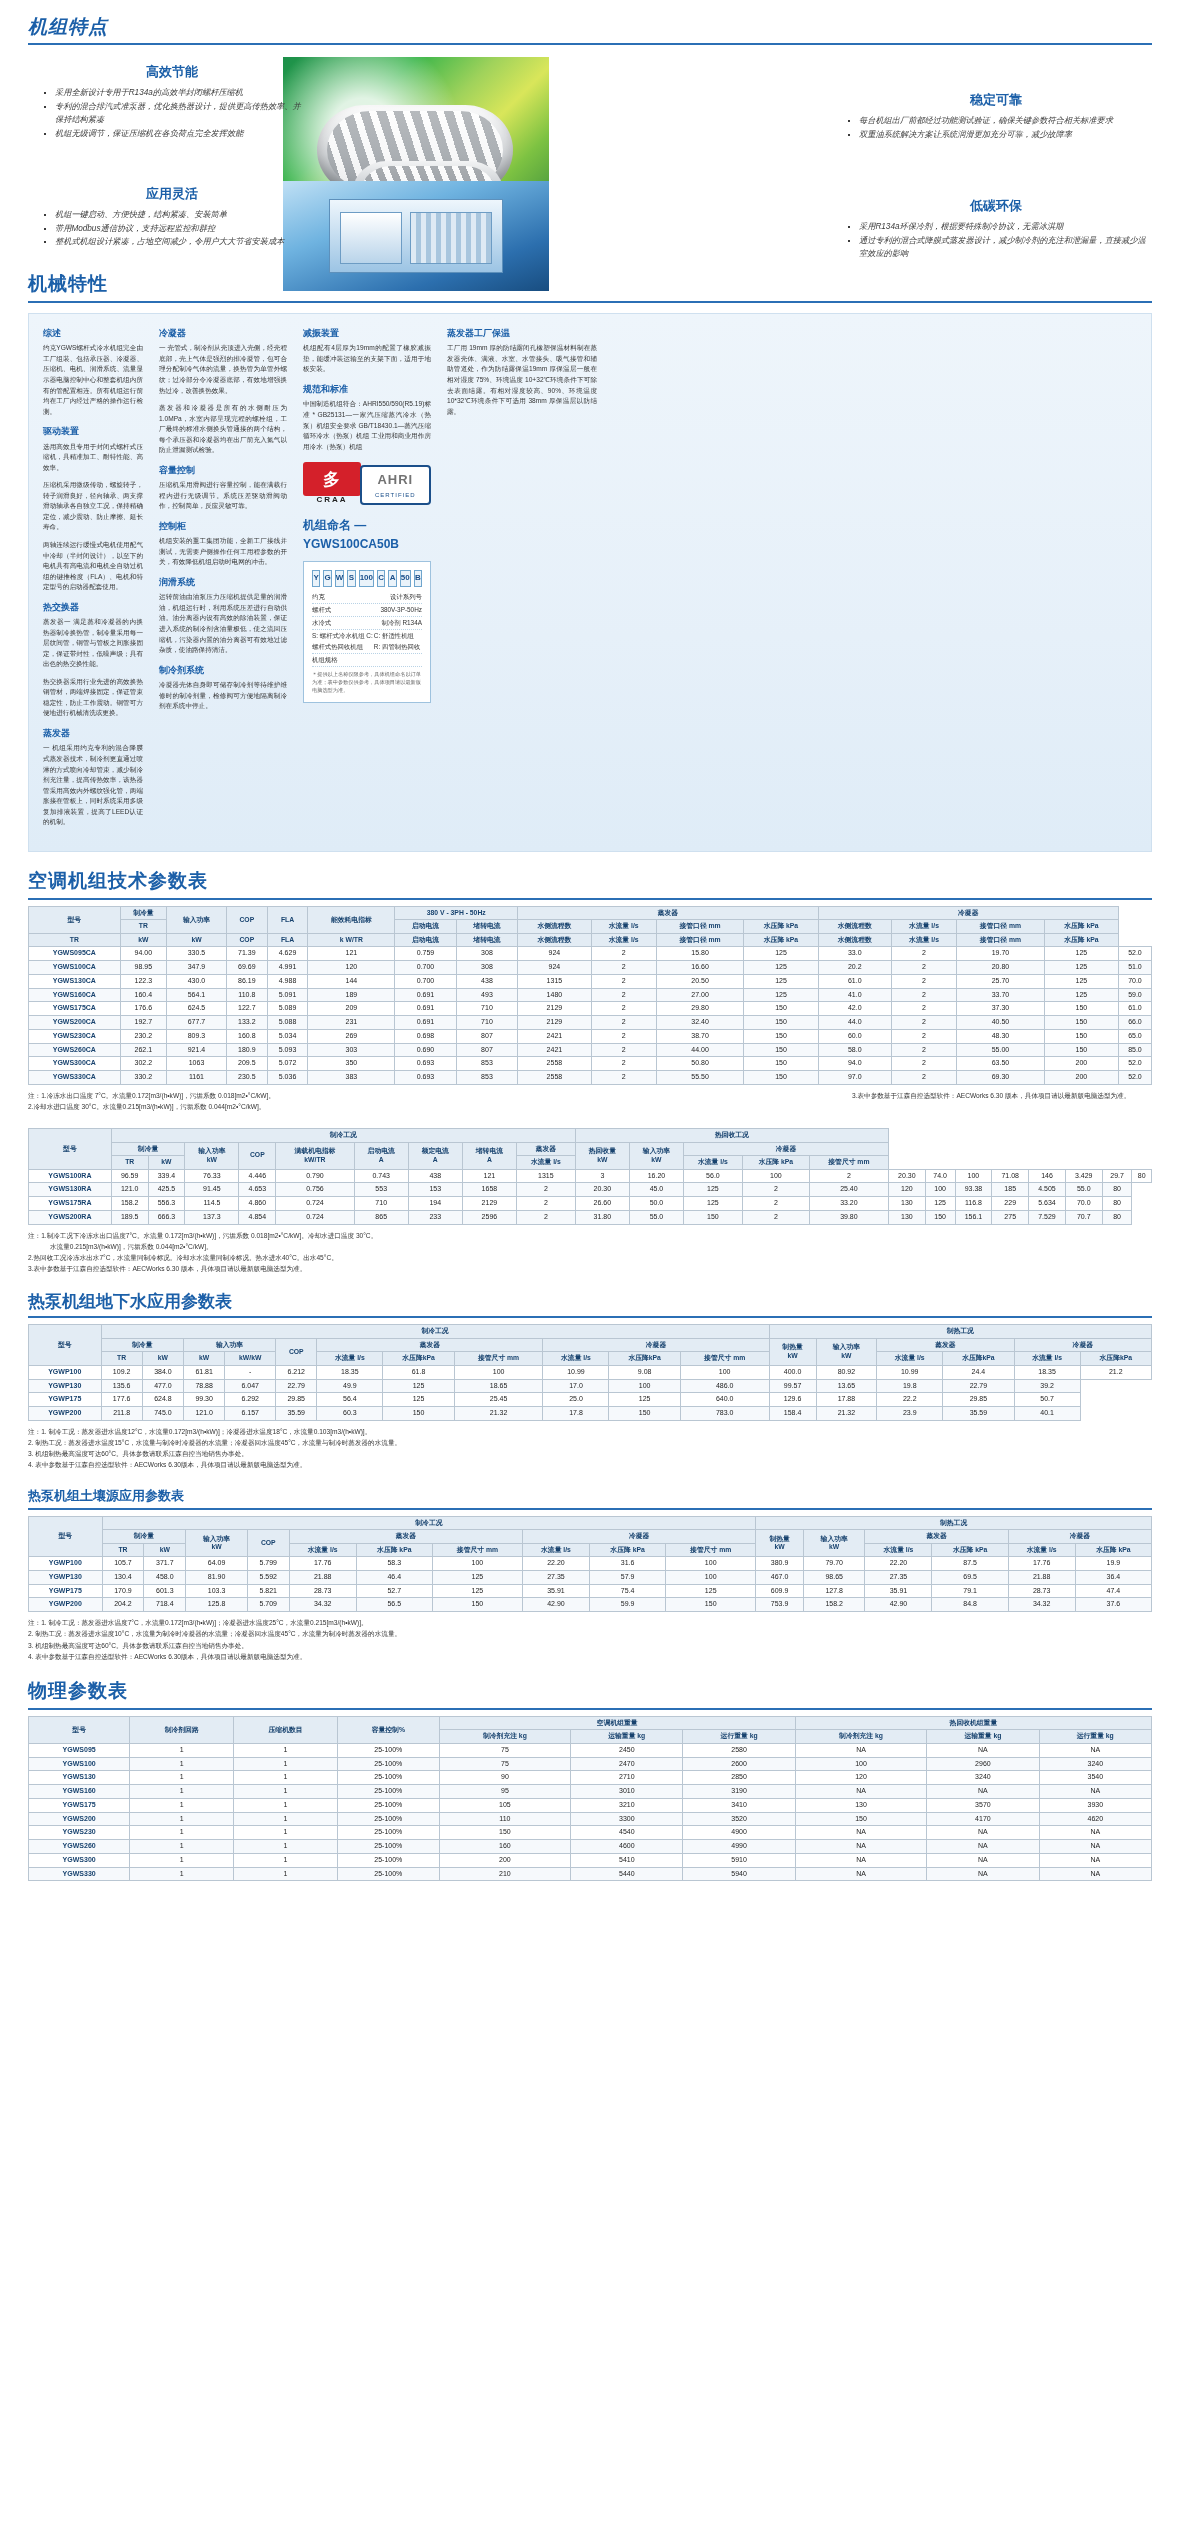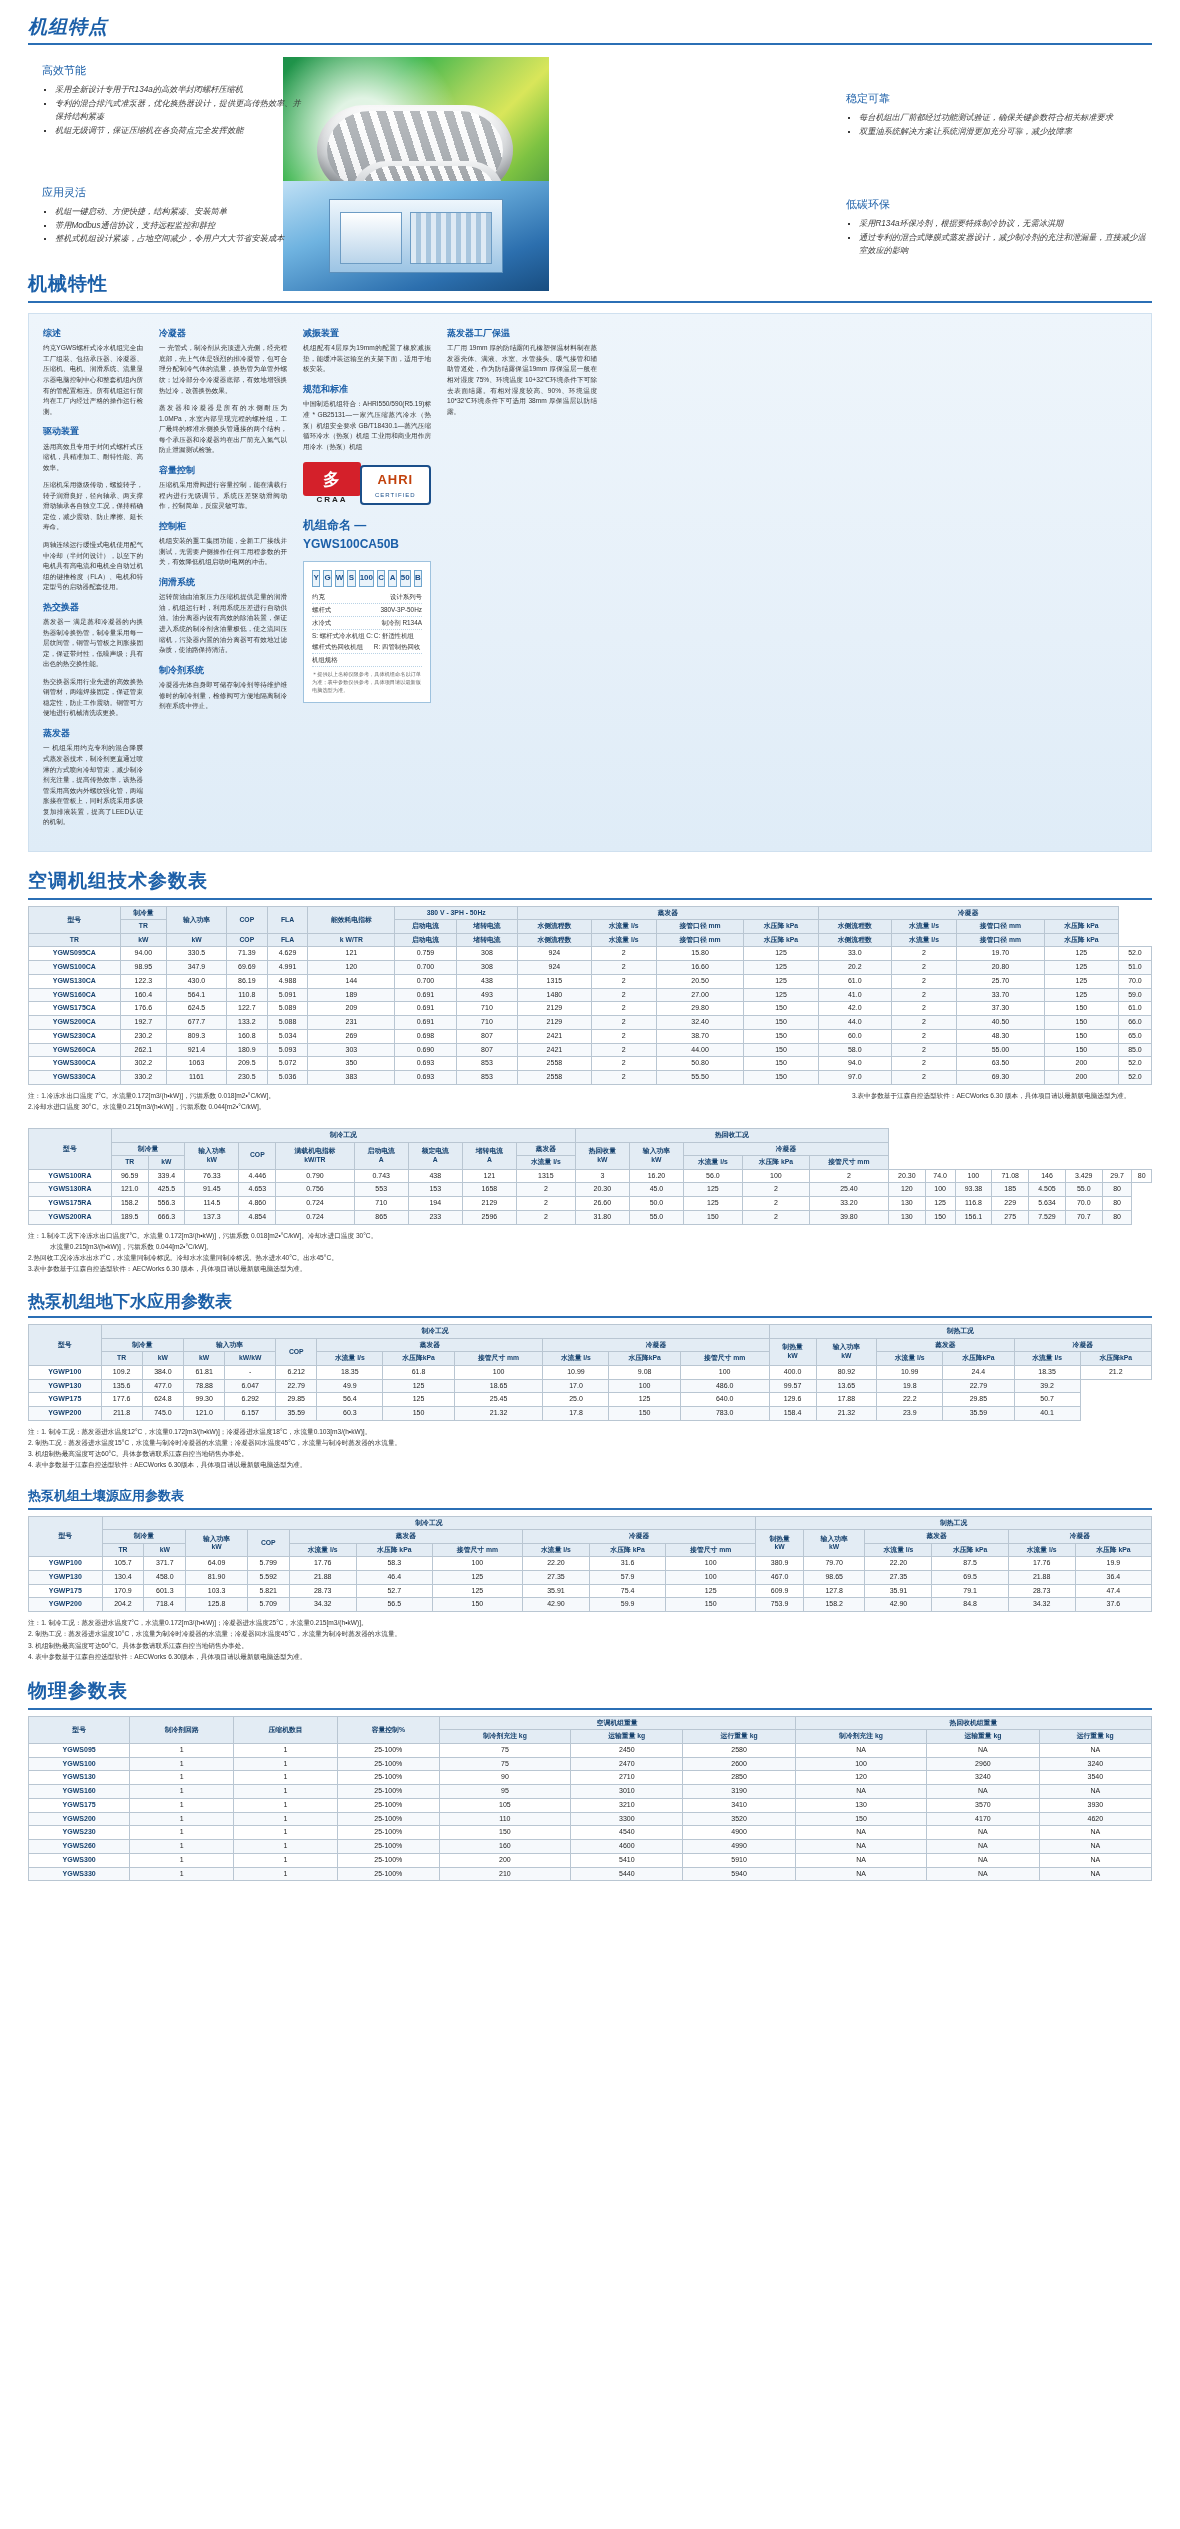--- a/index.html
+++ b/index.html
@@ -28,21 +28,21 @@
   .feature-grid {
     position:relative;
     margin:12px 28px 0 28px;
     min-height:200px;
   }
   .feat-col { width:260px; position:absolute; }
   .feat-col.l1 { left:14px; top:6px;}
   .feat-col.l2 { left:14px; top:128px;}
   .feat-col.r1 { right:6px; top:34px; width:300px;}
   .feat-col.r2 { right:6px; top:140px; width:300px;}
-  .feat-h { color:#1b5fa8; font-size:11px; font-weight:normal; margin-bottom:5px;}
+  .feat-h { color:#1b5fa8; font-size:13px; font-weight:bold; margin-bottom:5px;text-align:center;}
   .feat-list { margin:0; padding-left:13px;font-style:italic; }
   .feat-list li { font-size:8.2px; line-height:1.65; color:#3b3b3b; list-style:square;}
   .feat-img {
     position:absolute; left:255px; top:0; width:266px; height:210px;
     background:
       radial-gradient(circle at 30% 35%, rgba(255,255,255,.85) 0 14%, rgba(255,255,255,0) 42%),
       linear-gradient(135deg,#1c8f4a 0%, #39b54a 28%, #9fd25b 45%, #d9e65a 58%, #7dc242 72%, #156f39 100%);
     overflow:hidden;
   }
   .feat-img .screw {
@@ -108,21 +108,21 @@
   .craa {
     width:58px;height:46px;position:relative;
   }
   .craa .t{position:absolute;left:0;top:0;width:58px;height:34px;background:#d4202a;border-radius:3px;}
   .craa .t:after{content:"多";position:absolute;left:20px;top:4px;color:#fff;font-size:17px;font-weight:bold;}
   .craa .b{position:absolute;left:0;top:32px;width:58px;height:14px;text-align:center;font-size:8px;font-weight:bold;color:#222;letter-spacing:2px;}
   .ahri {
     width:96px;height:40px;border:2px solid #1b4f8a;border-radius:4px;position:relative;background:#fff;
     display:flex;align-items:center;justify-content:center;flex-direction:column;
   }
-  .ahri .a{font-size:13px;font-weight:bold;color:#c2410c;letter-spacing:1px;}
+  .ahri .a{font-size:13px;font-weight:bold;color:#737373;letter-spacing:1px;}
   .ahri .c{font-size:6px;color:#1b4f8a;letter-spacing:1px;}
 
   .model-name-h { font-size:12px; font-weight:bold; color:#1b5fa8; margin:8px 0 6px 0; }
   .model-box { border:1px solid #9ec2de; background:#fff; padding:8px; }
   .mn-cells { display:flex; justify-content:flex-end; gap:3px; margin-bottom:4px;}
   .mn-cell {
     width:17px;height:17px;border:1px solid #6fa5cd;background:#eaf3fa;
     font-size:8px;display:flex;align-items:center;justify-content:center;color:#1b4f8a;font-weight:bold;
   }
   .mn-rows { font-size:6.4px; color:#333;}

